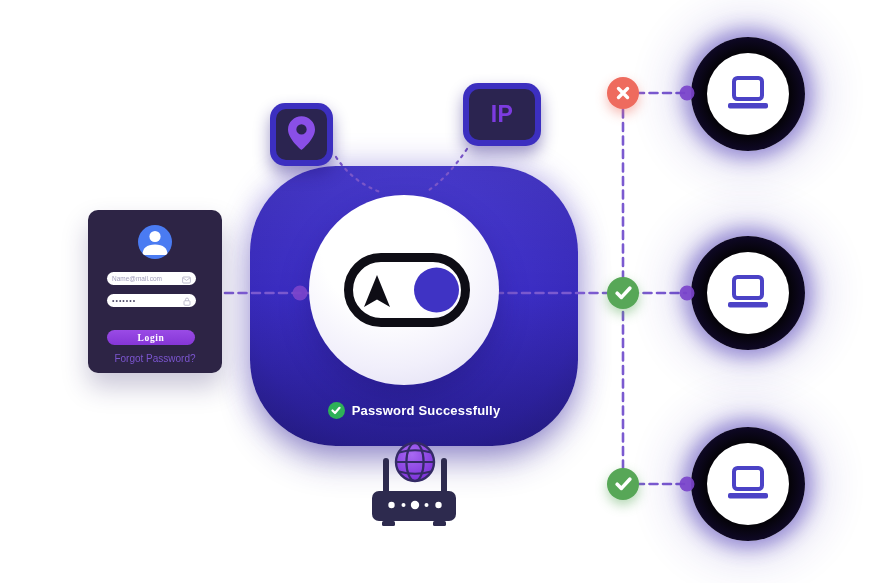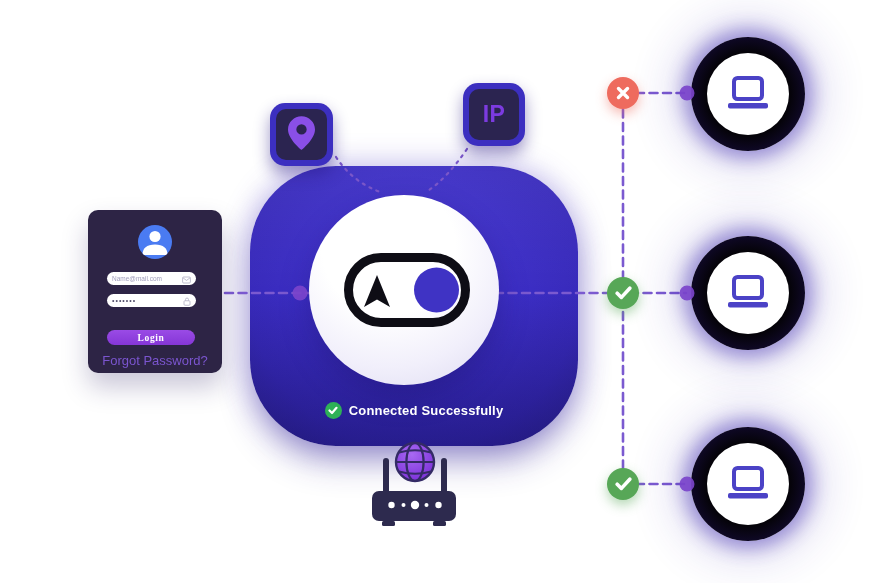--- a/index.html
+++ b/index.html
@@ -55,21 +55,21 @@
   
   .badge{
     position:absolute; z-index:4; border-radius:15px; background:#3c2fc0;
     box-shadow: 0 8px 16px rgba(40,25,130,0.45);
   }
   .badge .badge-inner{
     position:absolute; inset:6px; border-radius:10px; background:#2b2450;
     display:flex; align-items:center; justify-content:center;
   }
   .badge-pin{ left:270px; top:103px; width:63px; height:63px; }
-  .badge-ip { left:463px; top:83px;  width:62px; height:63px; }
+  .badge-ip { left:463px; top:83px;  width:78px; height:63px; }
   .ip-text{ color:#7c3be0; font-size:23px; font-weight:800; letter-spacing:0.5px; }
 
   
   .login-card{
     position:absolute; left:88px; top:210px; width:134px; height:163px; z-index:4;
     background:#2d2445; border-radius:10px;
     box-shadow: 0 14px 26px rgba(45,30,100,0.25);
   }
   .avatar{
     position:absolute; left:50px; top:15px; width:34px; height:34px; border-radius:50%;
@@ -87,21 +87,21 @@
   .field input::placeholder{ color:#a09dbb; }
   .field-pass input{ font-size:7px; letter-spacing:1px; color:#55516e; }
   .login-btn{
     position:absolute; left:19px; top:120px; width:88px; height:15px; border:none; border-radius:8px;
     background:linear-gradient(180deg,#9a4be6,#8536d6); color:#ffffff;
     font-size:9.5px; font-weight:700; letter-spacing:0.6px; font-family:Liberation Serif, serif;
     display:flex; align-items:center; justify-content:center; cursor:pointer;
   }
   .forgot{
     position:absolute; left:0; top:143px; width:134px; text-align:center;
-    font-size:13px; color:#7b55cf; cursor:pointer;
+    font-size:10px; color:#7b55cf; cursor:pointer;
   }
 
   
   .router{ position:absolute; left:365px; top:438px; z-index:4; }
 
   
   .node{
     position:absolute; left:691px; width:114px; height:114px; border-radius:50%; z-index:3;
     background: radial-gradient(circle, #050309 52%, #120a30 78%, #241568 100%);
     box-shadow: 0 0 18px 8px rgba(62,42,175,0.45), 0 0 44px 20px rgba(62,42,175,0.16);
@@ -146,21 +146,21 @@
     </span>
     <span class="knob"></span>
   </div>
 
   <div class="status-row">
     <span class="mini-check">
       <svg width="10" height="9" viewBox="0 0 10 9">
           <path d="M1.5 4.5 L4 7 L8.5 1.8" stroke="#ffffff" stroke-width="2.2" fill="none" stroke-linecap="round" stroke-linejoin="round"></path>
         </svg>
     </span>
-    <span class="status-label">Connected Successfully</span>
+    <span class="status-label">Password Successfully</span>
   </div>
 
   <div class="badge badge-pin">
     <div class="badge-inner">
       <span>
         <svg width="27" height="34" viewBox="0 0 24 30">
           <path fill-rule="evenodd" fill="#8a4fe8" d="M12 0 C5.4 0 0 5.3 0 11.8 C0 20.5 12 30 12 30 S24 20.5 24 11.8 C24 5.3 18.6 0 12 0 Z
                M12 7.2 a4.6 4.6 0 1 1 0 9.2 a4.6 4.6 0 1 1 0 -9.2 Z"></path>
         </svg>
       </span>

